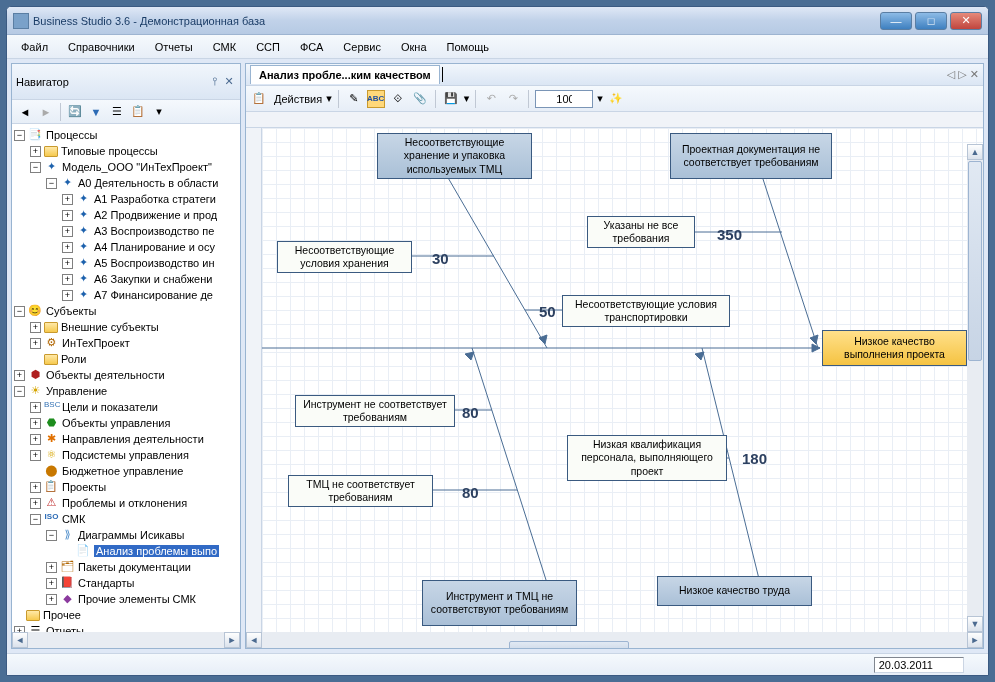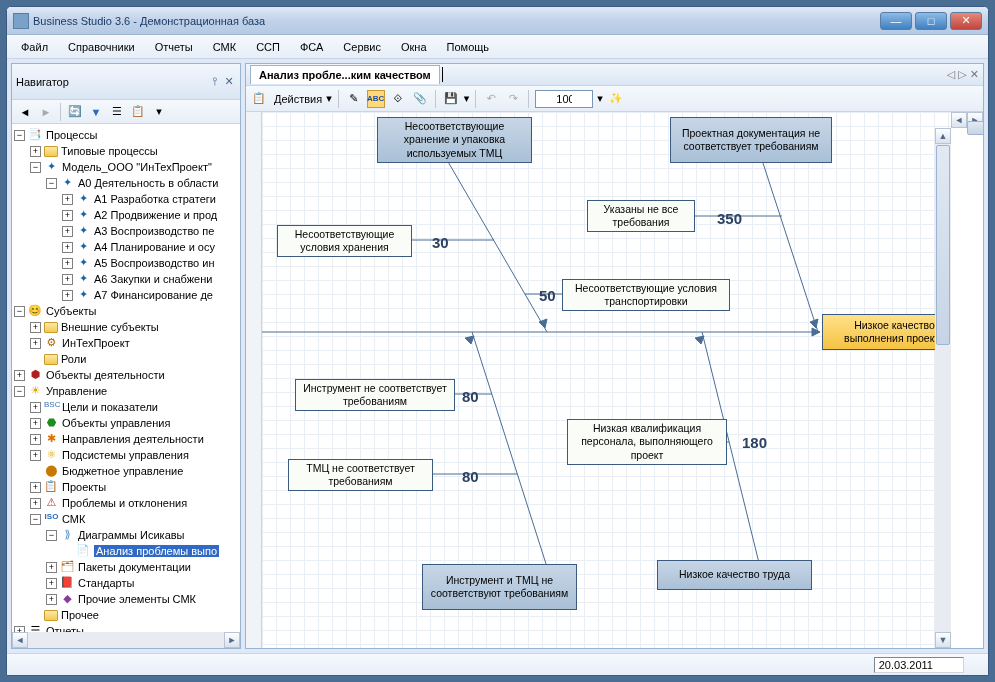--- a/index.html
+++ b/index.html
@@ -238,21 +238,21 @@
         <div class="node" style="padding-left:34px">
             <span class="exp">+</span>
             <span class="ico" style="color:#a03030">📕</span>
             <span>Стандарты</span>
           </div>
         <div class="node" style="padding-left:34px">
             <span class="exp">+</span>
             <span class="ico" style="color:#8b3a9e">◆</span>
             <span>Прочие элементы СМК</span>
           </div>
-        <div class="node" style="padding-left:18px">
+        <div class="node" style="">
             <span class="noexp"></span>
             <span class="ico folder"></span>
             <span>Прочее</span>
           </div>
         <div class="node" style="padding-left:2px">
             <span class="exp">+</span>
             <span class="ico">☰</span>
             <span>Отчеты</span>
           </div>
         <div class="node" style="padding-left:2px">
@@ -292,21 +292,21 @@
         <span class="tbtn" style="color:#2c6bb5">💾</span>
           <span>▾</span>
         <div class="sep"></div>
         <span class="tbtn" style="color:#aaa">↶</span>
         <span class="tbtn" style="color:#aaa">↷</span>
         <div class="sep"></div>
         <input class="zoom" value="100%" style="">
           <span>▾</span>
         <span class="tbtn" style="color:#d68800">✨</span>
       </div>
-      <div style="flex:1;display:flex;flex-direction:row;overflow:hidden;position:relative">
+      <div style="flex:1;display:flex;flex-direction:column;overflow:hidden;position:relative">
         <div class="ruler-top"></div>
         <div style="flex:1;position:relative;display:flex;overflow:hidden">
           <div class="ruler-left"></div>
           <div class="canvas" style="flex:1;margin-left:16px;position:relative">
             <svg class="lines">
                 <g stroke="#4a6d94" stroke-width="1" fill="none">
               <line x1="0" y1="220" x2="558" y2="220"></line>
                   <path d="M558 220 l-8 -4 v8 z" fill="#4a6d94"></path>
               <line x1="185" y1="48" x2="285" y2="220"></line>
                   <path d="M283 216 l-6 -6 8 -3 z" fill="#4a6d94"></path>

